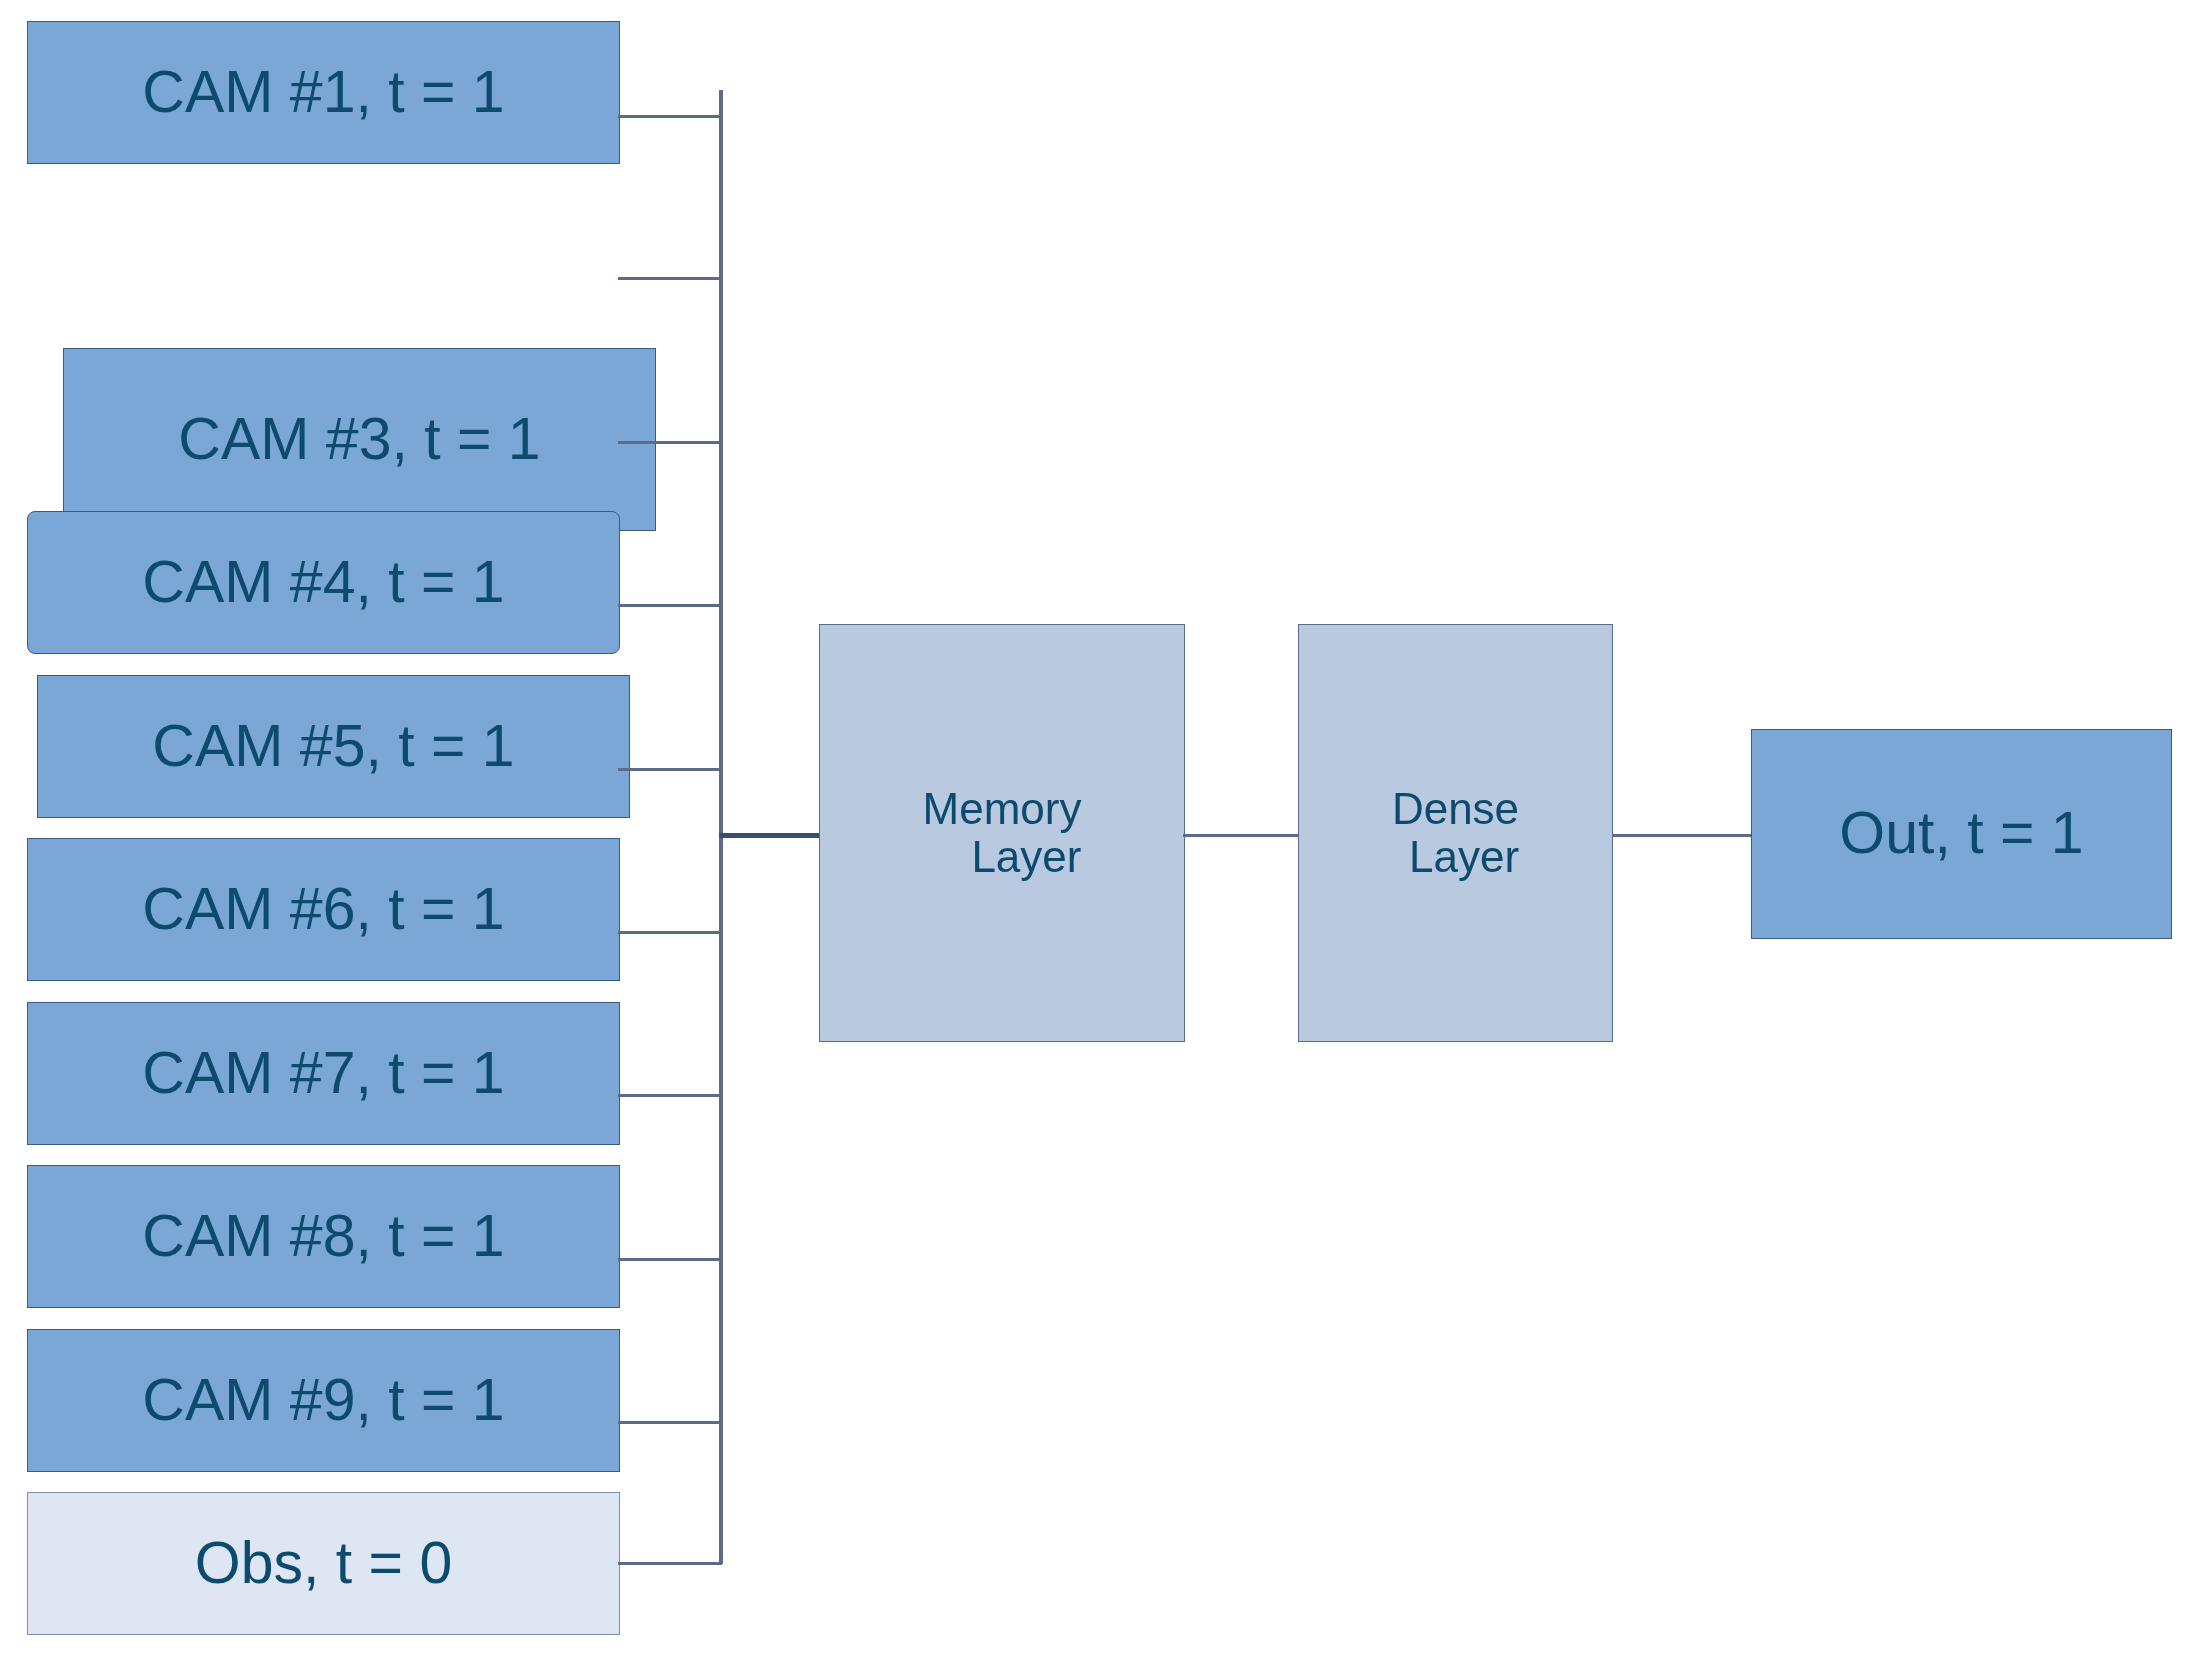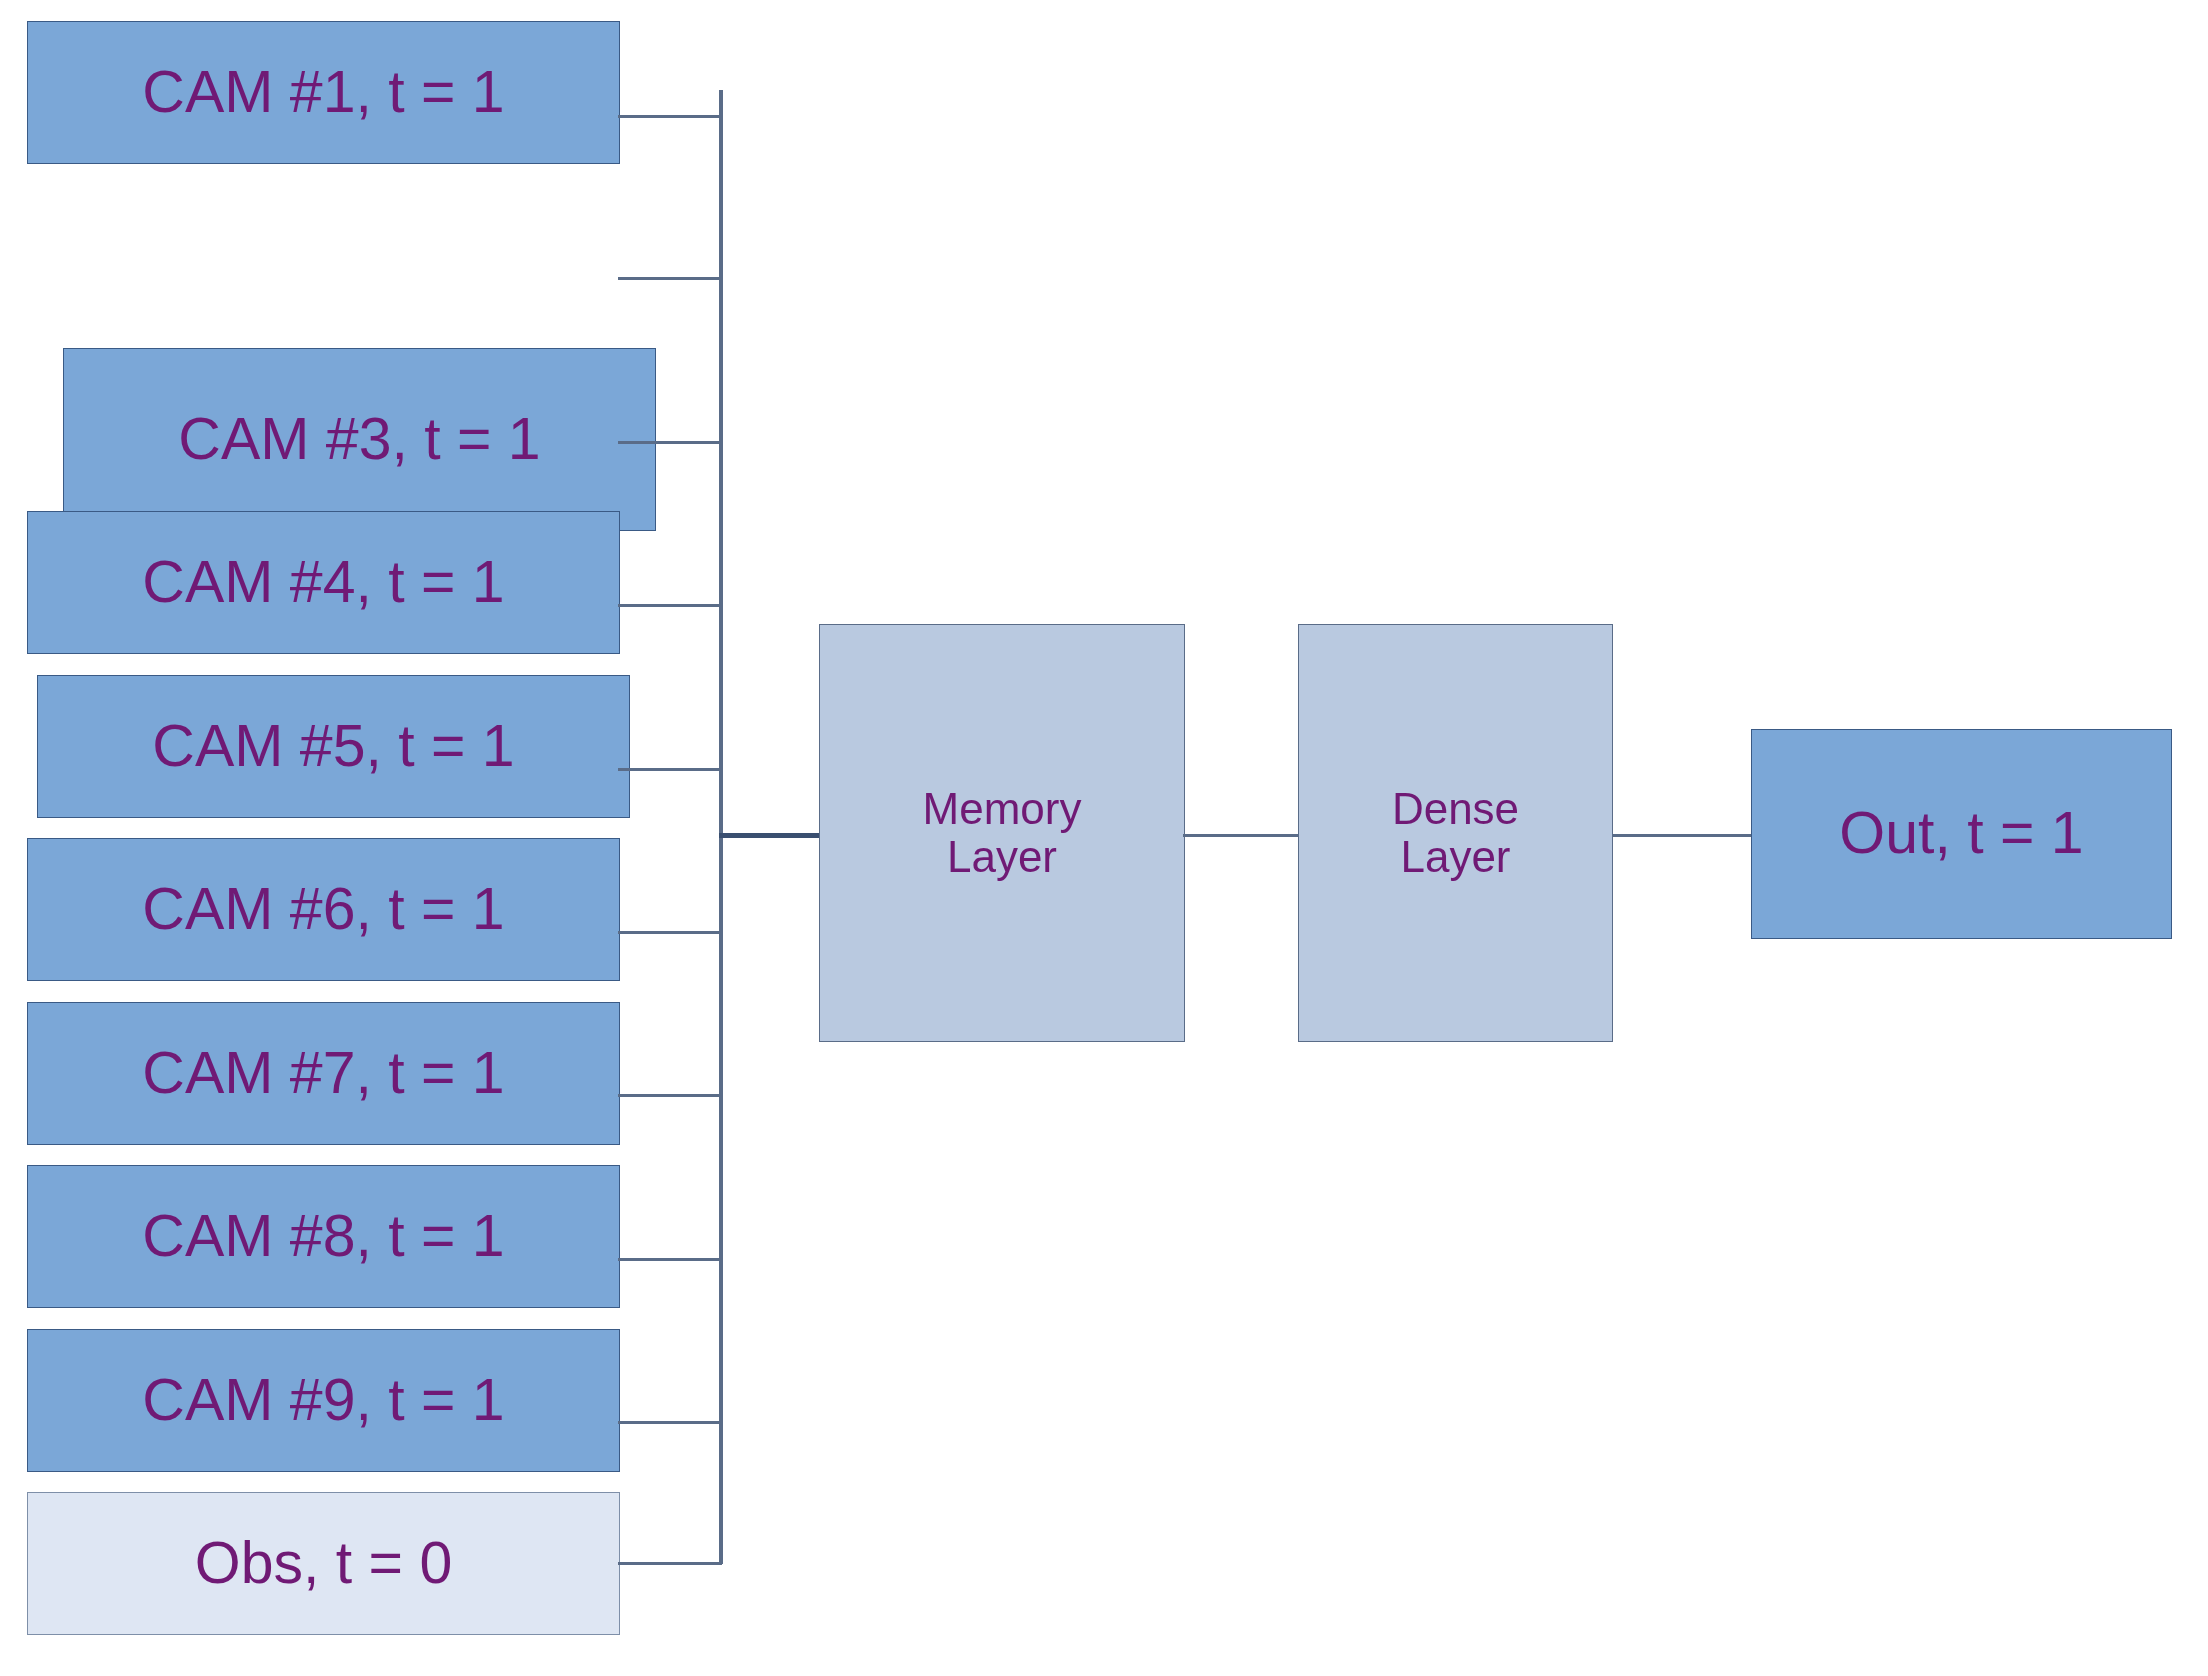--- a/index.html
+++ b/index.html
@@ -17,22 +17,22 @@
     height: 1677px;
     background: #ffffff;
     overflow: hidden;
   }
   .node {
     position: absolute;
     box-sizing: border-box;
     display: flex;
     align-items: center;
     justify-content: center;
-    text-align: center;
-    color: #701a75;
+    text-align: right;
+    color: #0c4a6e;
     line-height: 1.08;
     white-space: pre-line;
     user-select: none;
   }
   .node-input {
     background: #7BA7D7;
     border: 1.9px solid #3A5A85;
     font-size: 59px;
   }
   .node-obs {
@@ -68,21 +68,21 @@
   </div>
   <div class="edge edge-h" style="left:618px; top:115px; width:104px;"></div>
 
   <div class="edge edge-h" style="left:618px; top:277px; width:104px;"></div>
 
   <div class="node node-input" style="left:27px; top:348px; width:593px; height:183px;margin-left:36px;">
     <span>CAM #3, t = 1</span>
   </div>
   <div class="edge edge-h" style="left:618px; top:441px; width:104px;"></div>
 
-  <div class="node node-input" style="left:27px; top:511px; width:593px; height:143px;">
+  <div class="node node-input" style="left:27px; top:511px; width:593px; height:143px;border-radius:8px;">
     <span>CAM #4, t = 1</span>
   </div>
   <div class="edge edge-h" style="left:618px; top:604px; width:104px;"></div>
 
   <div class="node node-input" style="left:37px; top:675px; width:593px; height:143px;">
     <span>CAM #5, t = 1</span>
   </div>
   <div class="edge edge-h" style="left:618px; top:768px; width:104px;"></div>
 
   <div class="node node-input" style="left:27px; top:838px; width:593px; height:143px;">

